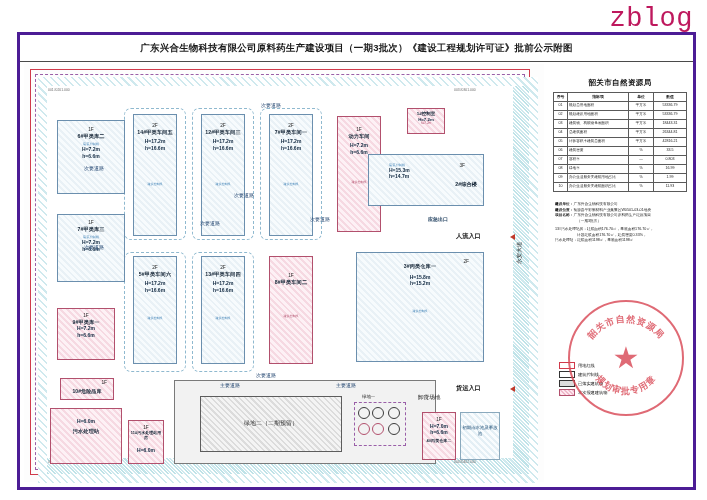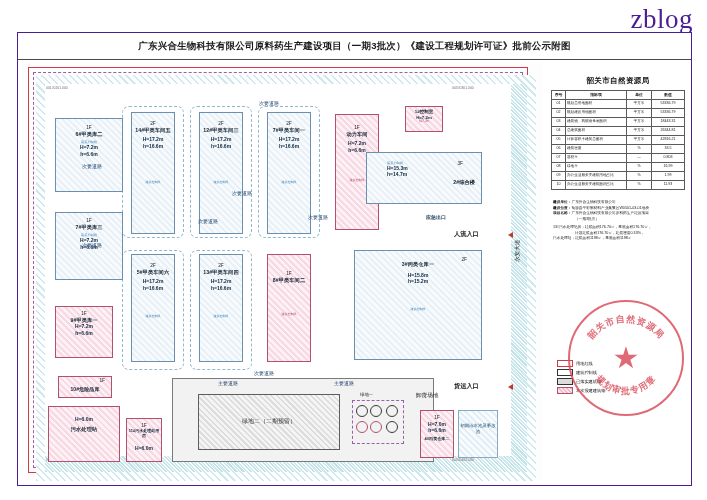--- a/index.html
+++ b/index.html
@@ -1,25 +1,25 @@
 <!DOCTYPE html>
 <html><head>
 <meta charset="utf-8">
 <style>
   html,body{margin:0;padding:0;background:#ffffff;}
   body{width:707px;height:500px;position:relative;overflow:hidden;
        font-family:"Liberation Sans","DejaVu Sans",sans-serif;color:#222;}
 
   
-  .wm{position:absolute;right:14px;top:4px;font-size:27px;color:#4c1d95;
-      letter-spacing:.5px;font-family:Liberation Serif, serif;}
+  .wm{position:absolute;right:14px;top:4px;font-size:27px;color:#be185d;
+      letter-spacing:.5px;font-family:Liberation Mono, monospace;}
 
   
   .sheet{position:absolute;left:17px;top:32px;width:673px;height:452px;
-         border:1px solid #4c1d95;background:#fff;}
+         border:3px solid #4c1d95;background:#fff;}
   .title-bar{position:absolute;left:0;top:0;width:100%;height:26px;
              border-bottom:1px solid #4a4a4a;display:flex;align-items:center;
              justify-content:center;}
   .title-bar .t{font-size:9.5px;font-weight:bold;color:#1a1a1a;
                 letter-spacing:.2px;white-space:nowrap;}
 
   
   .plan{position:absolute;left:4px;top:29px;width:520px;height:418px;
         background:#fdfdfd;}
   

